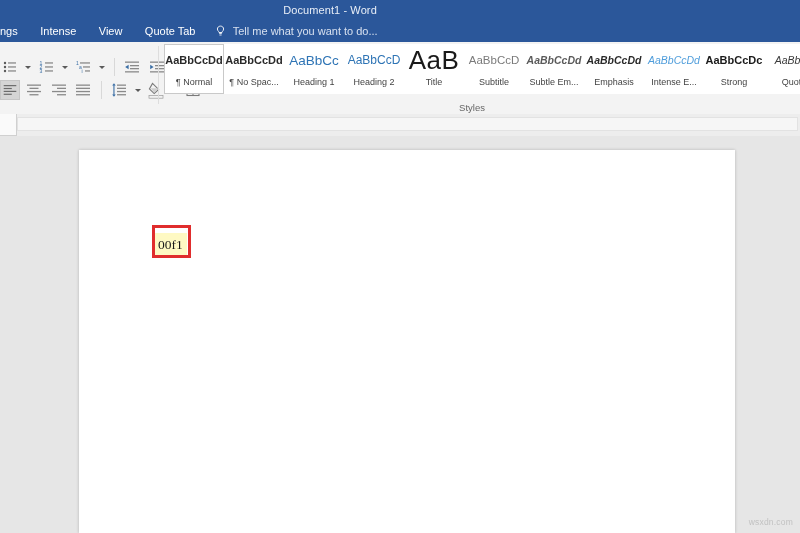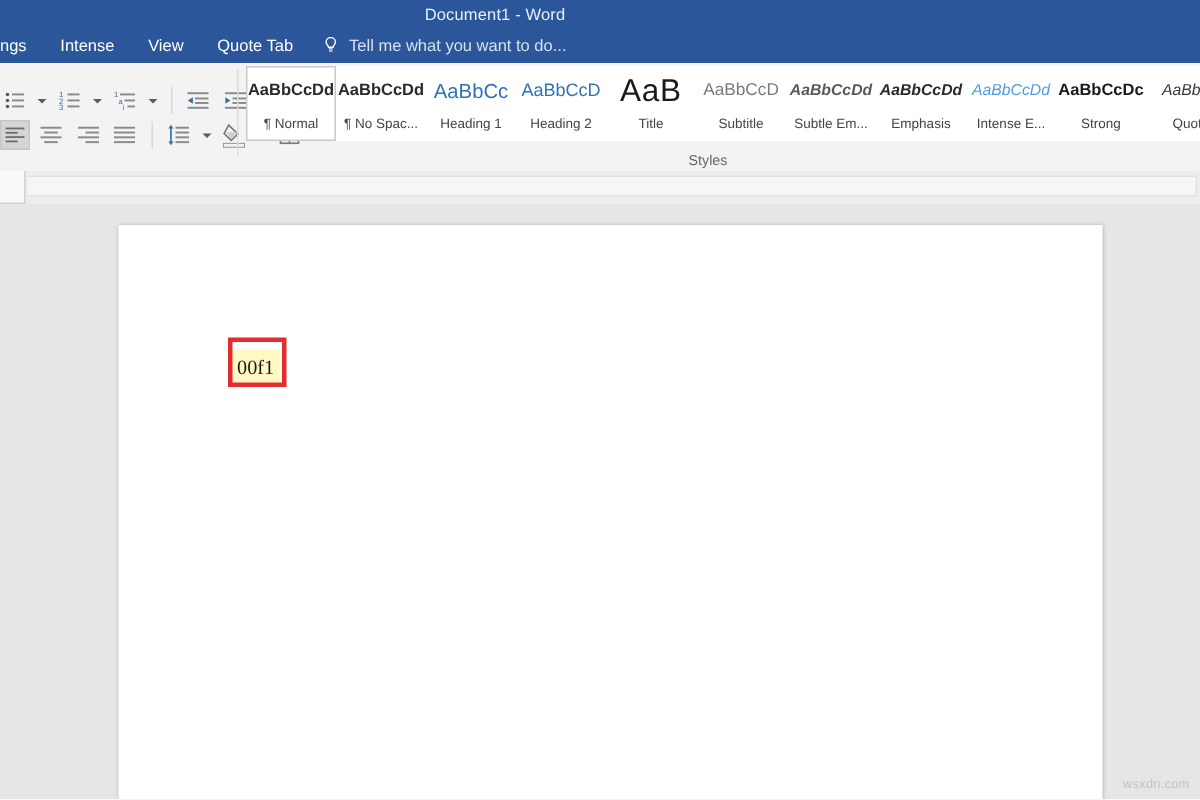--- a/index.html
+++ b/index.html
@@ -202,21 +202,21 @@
     color: #444444;
     line-height: 12px;
     white-space: nowrap;
     overflow: hidden;
   }
   
   .sp-normal   { font-weight: bold; color: #2a2a2a; font-size: 11px; }
   .sp-nospace  { font-weight: bold; color: #2a2a2a; font-size: 11px; }
   .sp-h1       { color: #2e74b5; font-size: 13.5px; }
   .sp-h2       { color: #2e74b5; font-size: 12px; }
-  .sp-title    { color: #1a1a1a; font-size: 21px; letter-spacing: .5px; }
+  .sp-title    { color: #1a1a1a; font-size: 26px; letter-spacing: .5px; }
   .sp-subtitle { color: #7a7a7a; font-size: 11.5px; }
   .sp-subem    { color: #5a5a5a; font-style: italic; font-weight: bold; font-size: 10.5px; }
   .sp-emph     { color: #2a2a2a; font-style: italic; font-weight: bold; font-size: 10.5px; }
   .sp-intense  { color: #4f9ddb; font-style: italic; font-size: 10.5px; }
   .sp-strong   { color: #1a1a1a; font-weight: bold; font-size: 11px; }
   .sp-quote    { color: #3a3a3a; font-style: italic; font-size: 10.5px; }
 
   
   .ruler {
     position: absolute;

